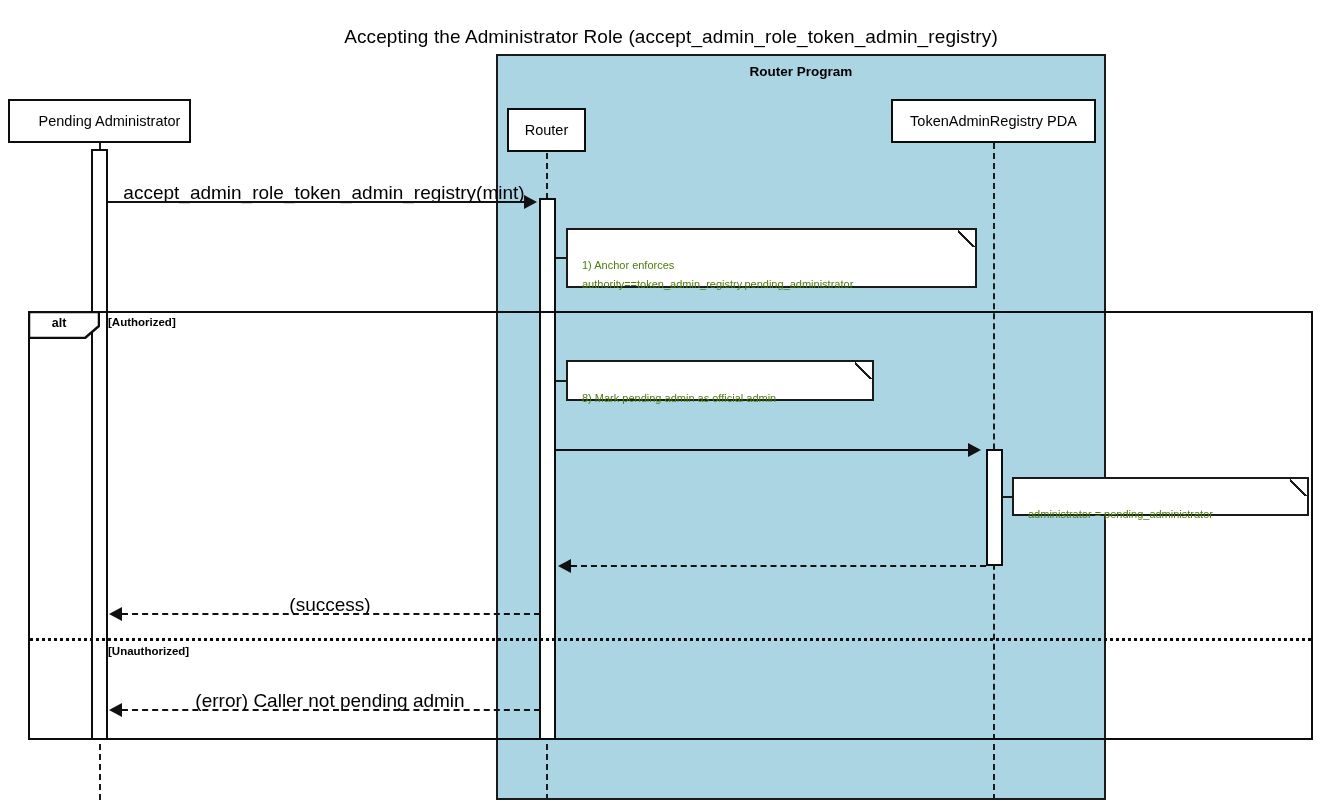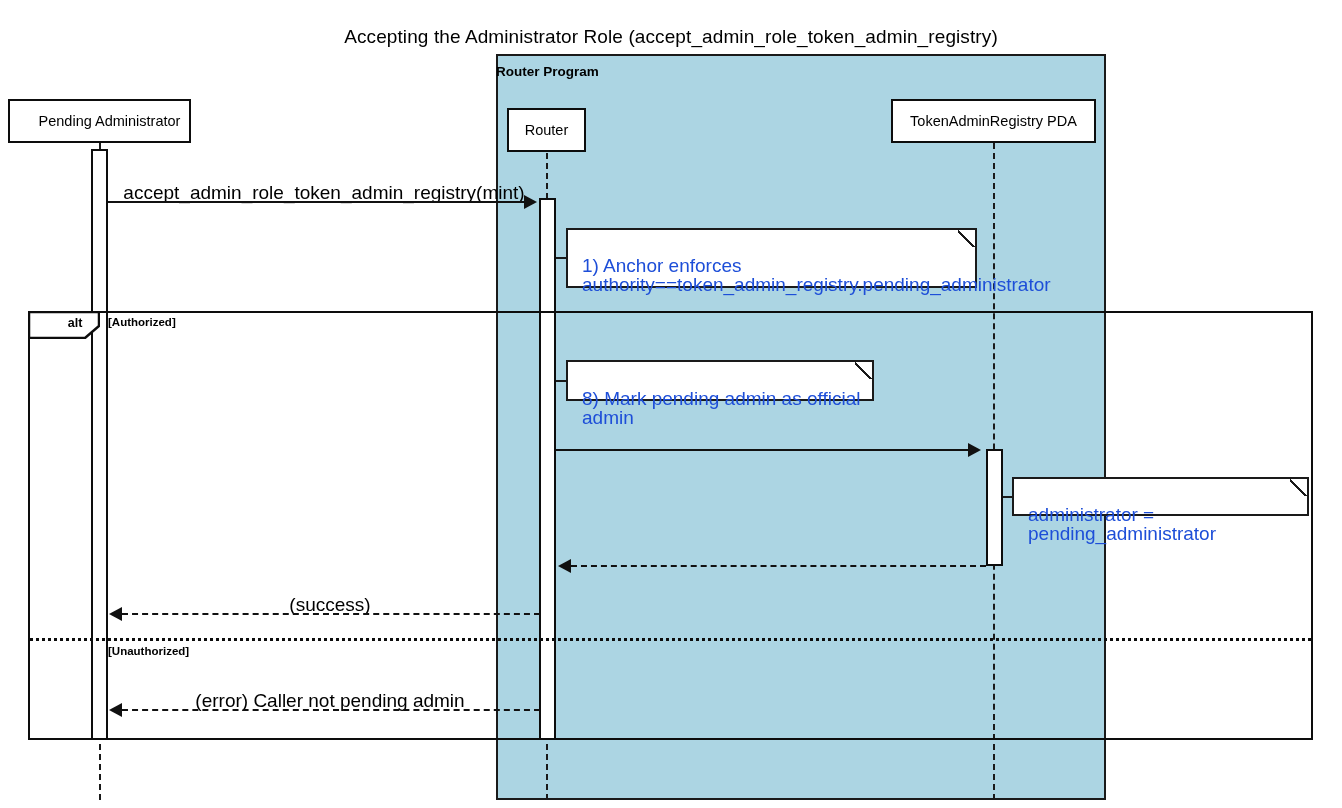--- a/index.html
+++ b/index.html
@@ -35,21 +35,21 @@
 
   
   .group-box {
     background: #ACD5E3;
     border: 2px solid #1a1a1a;
     box-sizing: border-box;
   }
   .group-title {
     font-size: 13.5px;
     font-weight: bold;
-    text-align: left;
+    text-align: center;
     white-space: nowrap;
   }
 
   
   .participant {
     background: #ffffff;
     border: 2.5px solid #0d0d0d;
     box-sizing: border-box;
     display: flex;
     align-items: center;
@@ -98,24 +98,24 @@
     white-space: nowrap;
     text-align: center;
     color: #000;
   }
 
   
   .note {
     background: #ffffff;
     border: 2px solid #1a1a1a;
     box-sizing: border-box;
-    font-size: 19px;
+    font-size: 11px;
     line-height: 19px;
     padding: 7px 0 7px 14px;
-    color: #1d4ed8;
+    color: #4d7c0f;
     white-space: pre-line;
   }
   .note-fold {
     position: absolute;
     top: 0;
     right: 0;
     width: 17px;
     height: 17px;
     background:
       linear-gradient(to bottom left, #ffffff 0 49.4%, #1a1a1a 49.4% 56%, rgba(0,0,0,0) 56% 100%);
@@ -194,21 +194,21 @@
     <span>1) Anchor enforces
 authority==token_admin_registry.pending_administrator</span>
     <span class="note-fold"></span>
   </div>
 
   <div class="abs frag-box" style="left:28px; top:311px; width:1285px; height:429px;"></div>
 
   <svg class="abs" style="left:28px; top:311px;" width="72" height="28">
     <polygon points="1,1 71,1 71,15 57,27 1,27" fill="#ffffff" stroke="#0d0d0d" stroke-width="2.5"></polygon>
   </svg>
-  <div class="abs frag-tab-label" style="left:44px; top:316px; width:62px;">alt</div>
+  <div class="abs frag-tab-label" style="left:28px; top:316px; width:62px;">alt</div>
 
   <div class="abs frag-guard" style="left:108px; top:316px;">[Authorized]</div>
 
   <div class="abs note-connector" style="left:556px; top:380px; width:12px;"></div>
   <div class="abs note" style="left:566px; top:360px; width:308px; height:41px; padding-top:8px;">
     <span>8) Mark pending admin as official admin</span>
     <span class="note-fold"></span>
   </div>
 
   <div class="abs msg-line-solid" style="left:556px; top:449px; width:414px;"></div>

